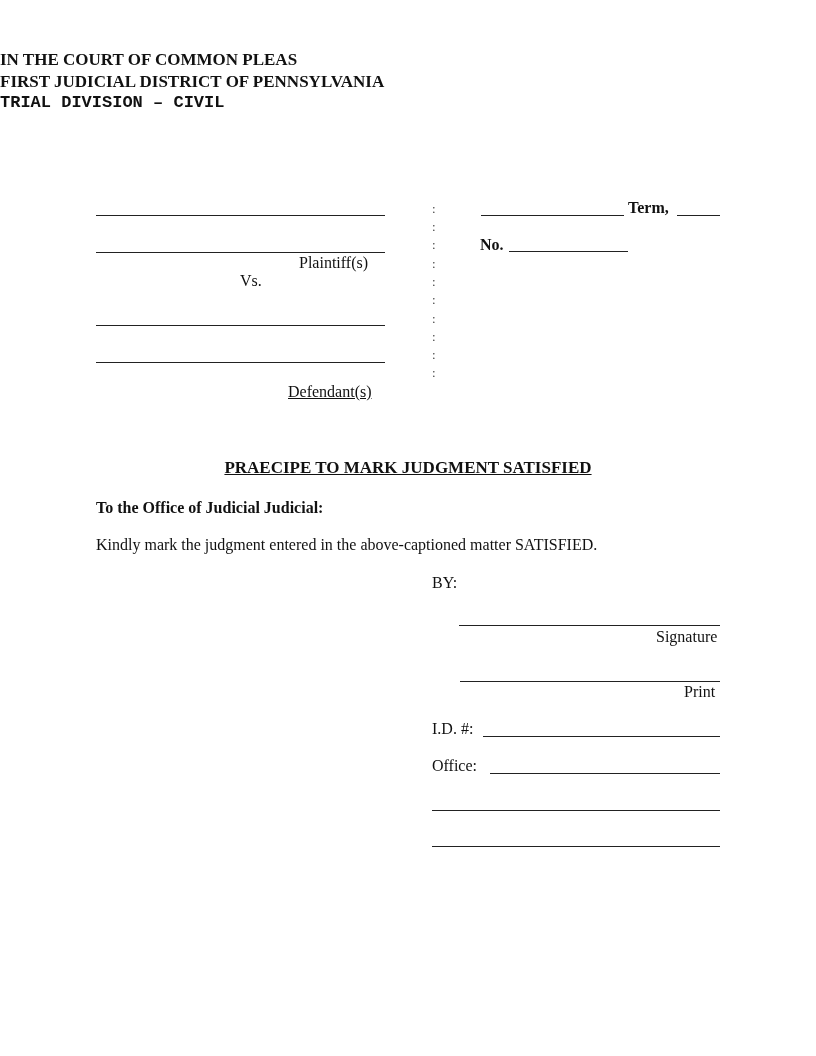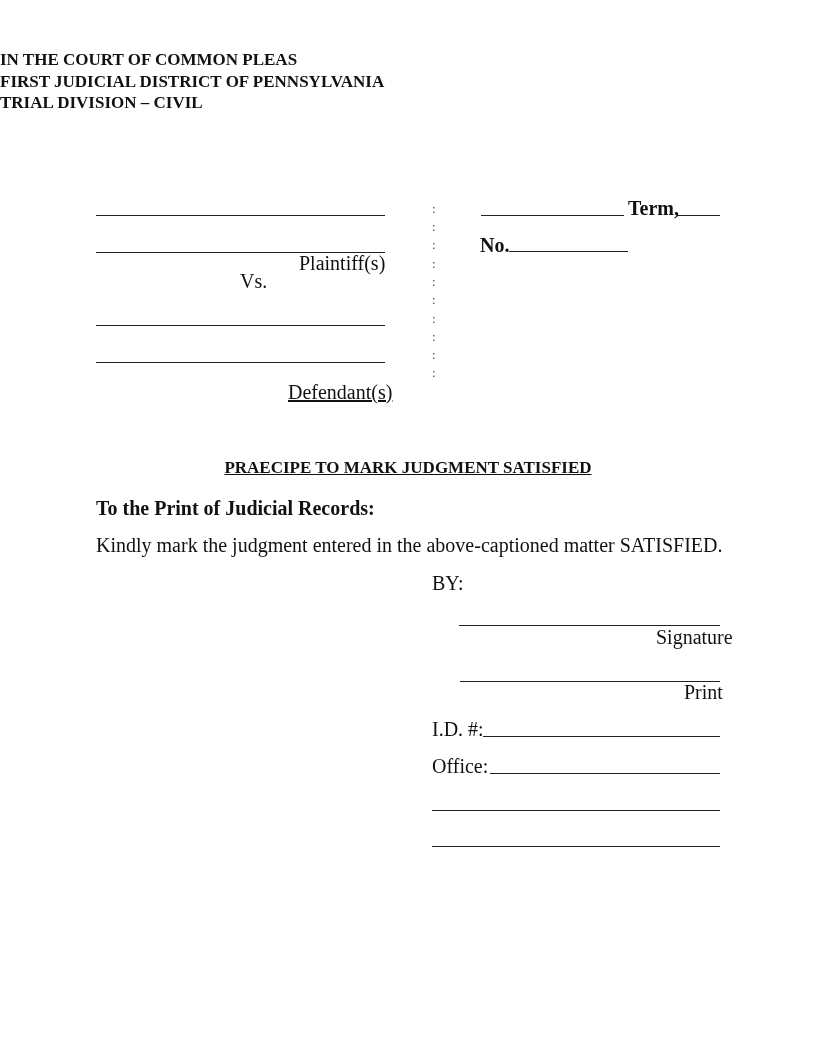--- a/index.html
+++ b/index.html
@@ -6,34 +6,34 @@
   body {
     width: 816px; height: 1056px; position: relative; overflow: hidden;
     font-family: "Liberation Serif", "DejaVu Serif", serif;
     color: #111111;
   }
   .hdr {
     position: absolute; left: 0; width: 816px; 
     font-weight: bold; font-size: 17px; line-height: 21.5px;
   }
   .line { position: absolute; height: 0; border-top: 1px solid #222; }
-  .lbl { position: absolute; font-size: 20px; line-height: 18px; white-space: nowrap; }
+  .lbl { position: absolute; font-size: 16px; line-height: 18px; white-space: nowrap; }
   .bold { font-weight: bold; }
   .colon { position: absolute; left: 432px; font-size: 13px; line-height: 14px; color: #444; }
   .title {
     position: absolute; left: 0; width: 816px; text-align: center;
     font-weight: bold; font-size: 17px; text-decoration: underline; line-height: 20px;
   }
 </style>
 </head>
 <body>
 
 <div class="hdr" style="top:49px;">IN THE COURT OF COMMON PLEAS</div>
 <div class="hdr" style="top:71px;">FIRST JUDICIAL DISTRICT OF PENNSYLVANIA</div>
-<div class="hdr" style="top:92px;">TRIAL DIVISION – CIVIL</div>
+<div class="hdr" style="top:92px;font-family:Liberation Mono, monospace;">TRIAL DIVISION – CIVIL</div>
 
 <div class="line" style="left:96px; top:215px; width:289px;"></div>
 <div class="line" style="left:96px; top:252px; width:289px;"></div>
 <div class="lbl" style="left:299px; top:254px;">Plaintiff(s)</div>
 <div class="lbl" style="left:240px; top:272px;">Vs.</div>
 <div class="line" style="left:96px; top:325px; width:289px;"></div>
 <div class="line" style="left:96px; top:362px; width:289px;"></div>
 <div class="lbl" style="left:288px; top:383px;text-decoration:underline;">Defendant(s)</div>
 
 <div class="colon" style="top:202px;">:</div>
@@ -48,21 +48,21 @@
 <div class="colon" style="top:366px;">:</div>
 
 <div class="line" style="left:481px; top:215px; width:143px;"></div>
 <div class="lbl bold" style="left:628px; top:199px;">Term,</div>
 <div class="line" style="left:677px; top:215px; width:43px;"></div>
 <div class="lbl bold" style="left:480px; top:236px;">No.</div>
 <div class="line" style="left:509px; top:251px; width:119px;"></div>
 
 <div class="title" style="top:458px;">PRAECIPE TO MARK JUDGMENT SATISFIED</div>
 
-<div class="lbl bold" style="left:96px; top:499px;">To the Print of Judicial Records:</div>
+<div class="lbl bold" style="left:96px; top:499px;">To the Office of Judicial Judicial:</div>
 <div class="lbl" style="left:96px; top:536px;">Kindly mark the judgment entered in the above-captioned matter SATISFIED.</div>
 
 <div class="lbl" style="left:432px; top:574px;">BY:</div>
 <div class="line" style="left:459px; top:625px; width:261px;"></div>
 <div class="lbl" style="left:656px; top:628px;">Signature</div>
 
 <div class="line" style="left:460px; top:681px; width:260px;"></div>
 <div class="lbl" style="left:684px; top:683px;">Print</div>
 
 <div class="lbl" style="left:432px; top:720px;">I.D. #:</div>

